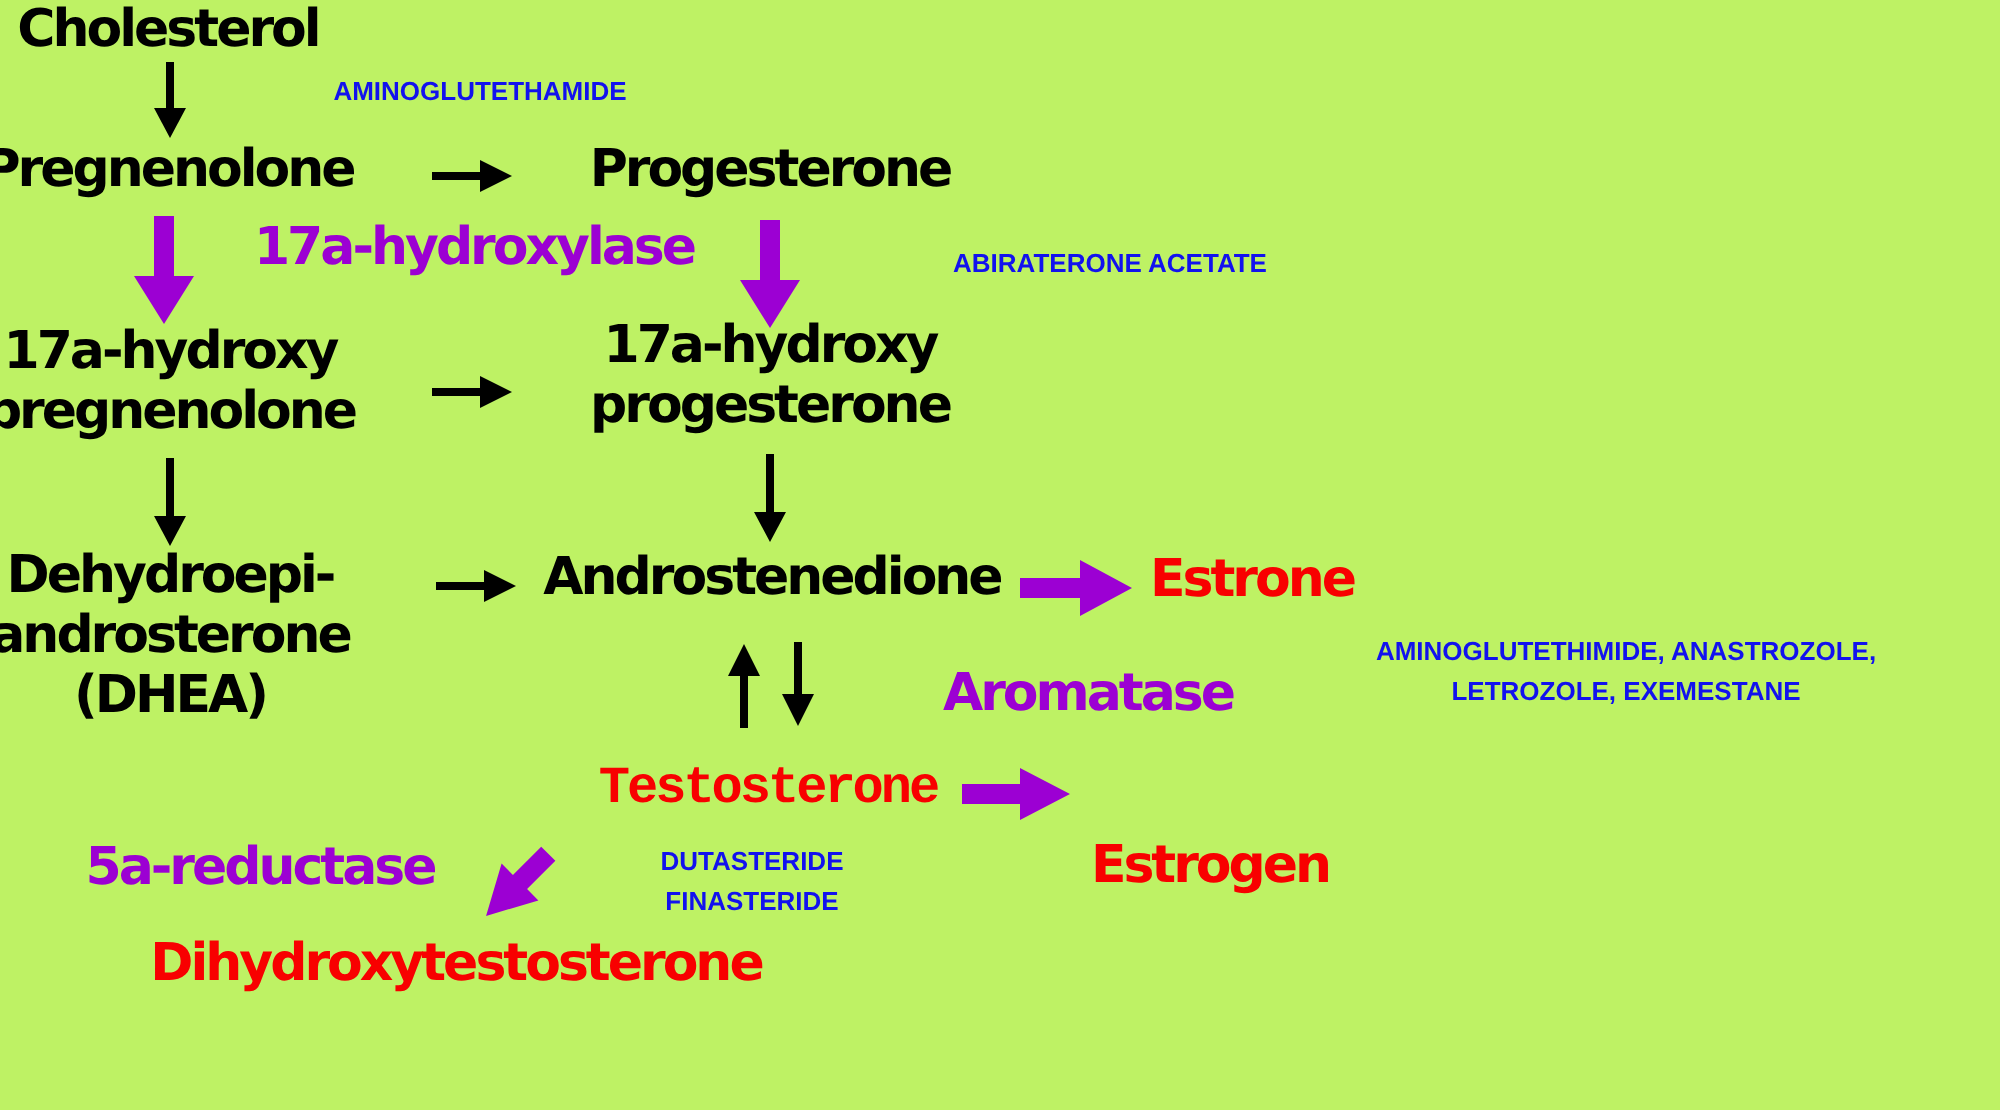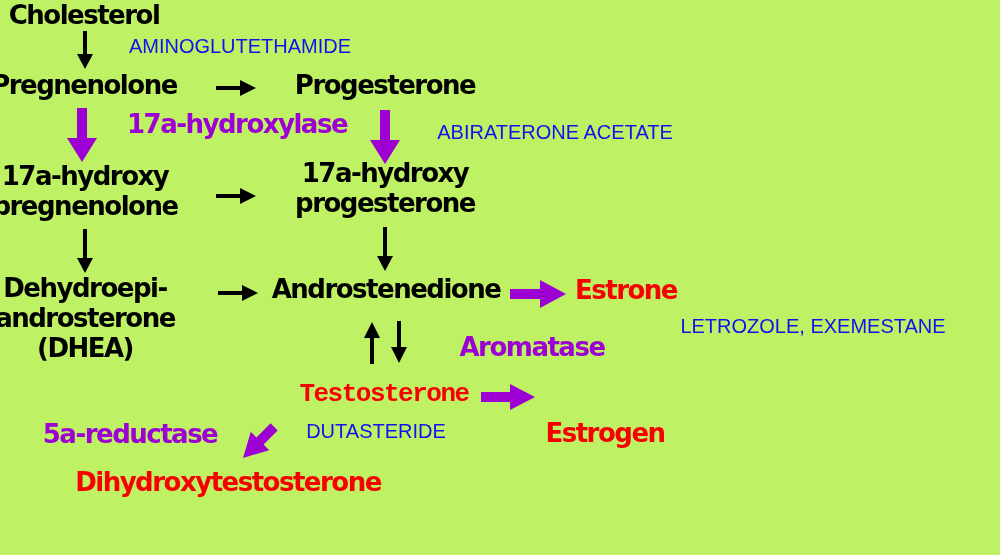--- a/index.html
+++ b/index.html
@@ -19,21 +19,21 @@
     position:absolute;transform:translateX(-50%);
     font-weight:bold;font-size:26px;line-height:30px;letter-spacing:-1.5px;
     color:var(--black);white-space:nowrap;text-align:center;
   }
   .red{color:var(--red);}
   .purple{color:var(--purple);}
   
   .drug{
     position:absolute;transform:translateX(-50%);
     font-family:"Liberation Sans",sans-serif;
-    font-weight:normal;font-size:20px;line-height:20px;
+    font-weight:bold;font-size:13px;line-height:20px;
     color:var(--blue);white-space:nowrap;text-align:center;
   }
   .arrow{position:absolute;}
   .arrow svg{display:block;}
   .arrow-black{color:var(--black);}
   .arrow-purple{color:var(--purple);}
 </style>
 </head>
 <body>
 
@@ -68,34 +68,36 @@
   <div class="node red" style="left:384px;top:379px;font-family:Liberation Mono, monospace;">Testosterone</div>
 
   <div class="node red" style="left:605px;top:378px;margin-top:40px;">Estrogen</div>
 
   <div class="node red" style="left:228px;top:467px;">
     <div>Dihydroxytestosterone</div>
   </div>
 
   <div class="node purple" style="left:237px;top:109px;">17a-hydroxylase</div>
 
-  <div class="node purple" style="left:532px;top:332px;">Aromatase</div>
+  <div class="node purple" style="left:544px;top:332px;">Aromatase</div>
 
   <div class="node purple" style="left:130px;top:419px;text-align:center;">5a-reductase</div>
 
   <div class="drug" style="left:240px;top:36px;">AMINOGLUTETHAMIDE</div>
 
   <div class="drug" style="left:555px;top:122px;">ABIRATERONE ACETATE</div>
 
   <div class="drug" style="left:813px;top:316px;">
+    <div>AMINOGLUTETHIMIDE, ANASTROZOLE,</div>
     <div>LETROZOLE, EXEMESTANE</div>
   </div>
 
   <div class="drug" style="left:376px;top:421px;">
     <div>DUTASTERIDE</div>
+    <div>FINASTERIDE</div>
   </div>
 
   <div class="arrow arrow-black" style="left:75px;top:31px;">
     <svg width="20" height="38" viewBox="0 0 20 38">
       <rect x="8" y="0" width="4" height="25" fill="currentColor"></rect>
       <polygon points="2,23 18,23 10,38" fill="currentColor"></polygon>
     </svg>
   </div>
 
   <div class="arrow arrow-black" style="left:216px;top:78px;">

